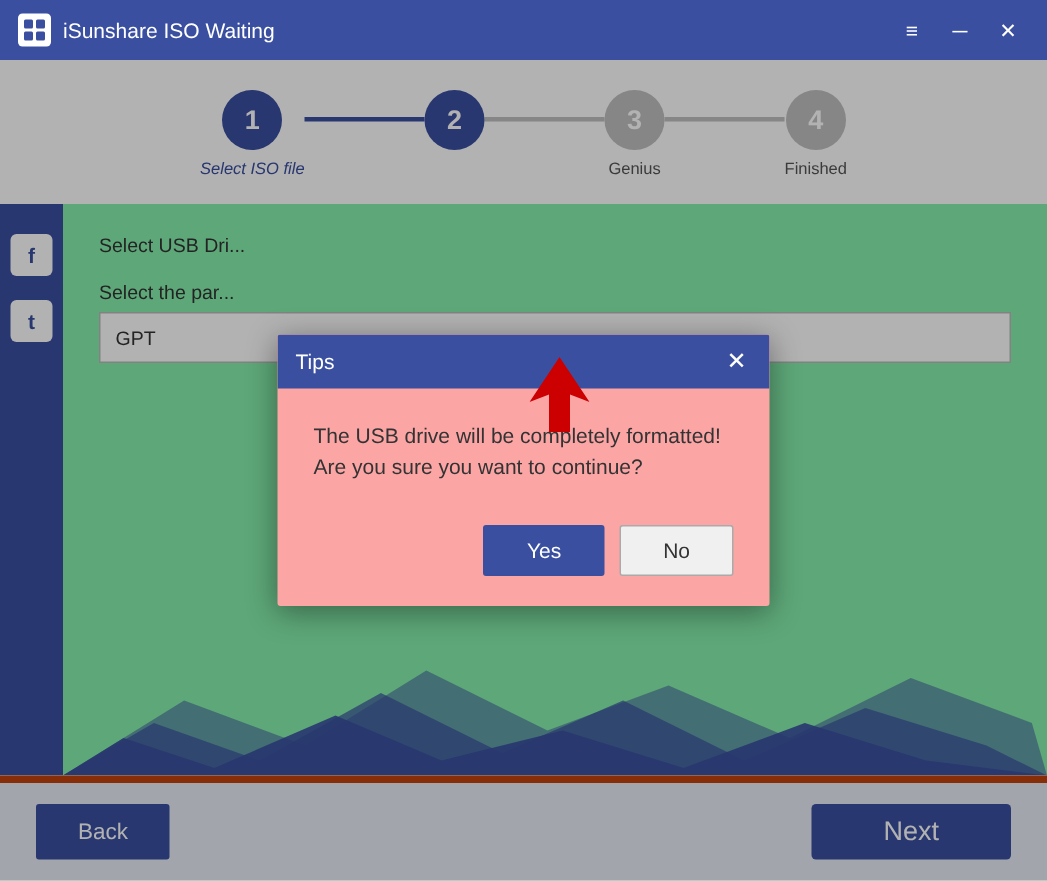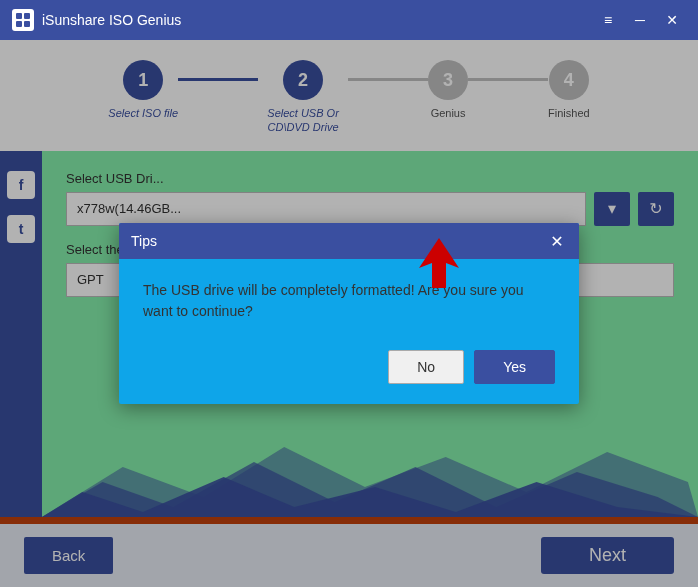--- a/index.html
+++ b/index.html
@@ -199,21 +199,21 @@
       left: 0;
       right: 0;
       height: 80px;
       overflow: hidden;
     }
 
     
     .bottom-bar {
       height: 70px;
       background: #e8edf5;
-      border-top: 7px solid #c2410c;
+      border-top: 5px solid #c2410c;
       display: flex;
       align-items: center;
       justify-content: space-between;
       padding: 0 24px;
       position: relative;
     }
     .back-btn {
       background: #3a4fa0;
       color: white;
       border: none;
@@ -239,22 +239,22 @@
       top: 0; left: 0; right: 0; bottom: 0;
       background: rgba(0,0,0,0.3);
       z-index: 10;
       display: flex;
       align-items: center;
       justify-content: center;
     }
 
     
     .dialog {
-      background: #0ea5e9;
-      width: 460px;
+      background: #fca5a5;
+      width: 328px;
       border-radius: 2px;
       box-shadow: 0 4px 20px rgba(0,0,0,0.4);
       overflow: hidden;
     }
     .dialog-title-bar {
       background: #3a4fa0;
       color: white;
       padding: 8px 12px;
       display: flex;
       align-items: center;
@@ -315,21 +315,21 @@
 
 <div class="title-bar">
   <div class="title-bar-icon">
     <svg viewBox="0 0 16 16" fill="#3a4fa0">
       <rect x="1" y="1" width="6" height="6" rx="1"></rect>
       <rect x="9" y="1" width="6" height="6" rx="1"></rect>
       <rect x="1" y="9" width="6" height="6" rx="1"></rect>
       <rect x="9" y="9" width="6" height="6" rx="1"></rect>
     </svg>
   </div>
-  <span class="title-bar-title">iSunshare ISO Genius</span>
+  <span class="title-bar-title">iSunshare ISO Waiting</span>
   <div class="title-bar-controls">
     <button class="title-bar-btn">≡</button>
     <button class="title-bar-btn">─</button>
     <button class="title-bar-btn close">✕</button>
   </div>
 </div>
 
 <div class="main-content">
 
   <div class="steps-header">
@@ -339,21 +339,20 @@
         <span>1</span>
       </div>
       <div class="step-label active">Select ISO file</div>
     </div>
     <div class="step-connector active"></div>
 
     <div class="step-item">
       <div class="step-circle active">
         <span>2</span>
       </div>
-      <div class="step-label active">Select USB Or CD\DVD Drive</div>
     </div>
     <div class="step-connector inactive"></div>
 
     <div class="step-item">
       <div class="step-circle inactive">
         <span>3</span>
       </div>
       <div class="step-label">Genius</div>
     </div>
     <div class="step-connector inactive"></div>
@@ -374,29 +373,20 @@
       </div>
       <div class="sidebar-social-icon">
         <span>t</span>
       </div>
     </div>
 
     <div class="main-panel">
 
       <div class="field-group">
         <div class="field-label">Select USB Dri...</div>
-        <div class="field-row">
-          <input class="field-input" readonly="" value="x778w(14.46GB..." style="">
-          <button class="field-btn">
-            <span>▾</span>
-          </button>
-          <button class="field-btn">
-            <span>↻</span>
-          </button>
-        </div>
       </div>
 
       <div class="field-group">
         <div class="field-label">Select the par...</div>
         <div class="field-row">
           <input class="field-input" readonly="" value="GPT" style="">
         </div>
       </div>
 
       <div class="mountains">
@@ -426,19 +416,19 @@
         <span>The USB drive will be completely formatted! Are you sure you want to continue?</span>
         
         <div class="red-arrow">
           <svg width="40" height="50" viewBox="0 0 40 50">
             <polygon points="20,0 40,30 27,25 27,50 13,50 13,25 0,30" fill="#cc0000"></polygon>
           </svg>
         </div>
       </div>
 
       <div class="dialog-footer">
+        <button class="dialog-btn primary">Yes</button>
         <button class="dialog-btn">No</button>
-        <button class="dialog-btn primary">Yes</button>
       </div>
     </div>
   </div>
 
 </div>
 
 </body></html>

